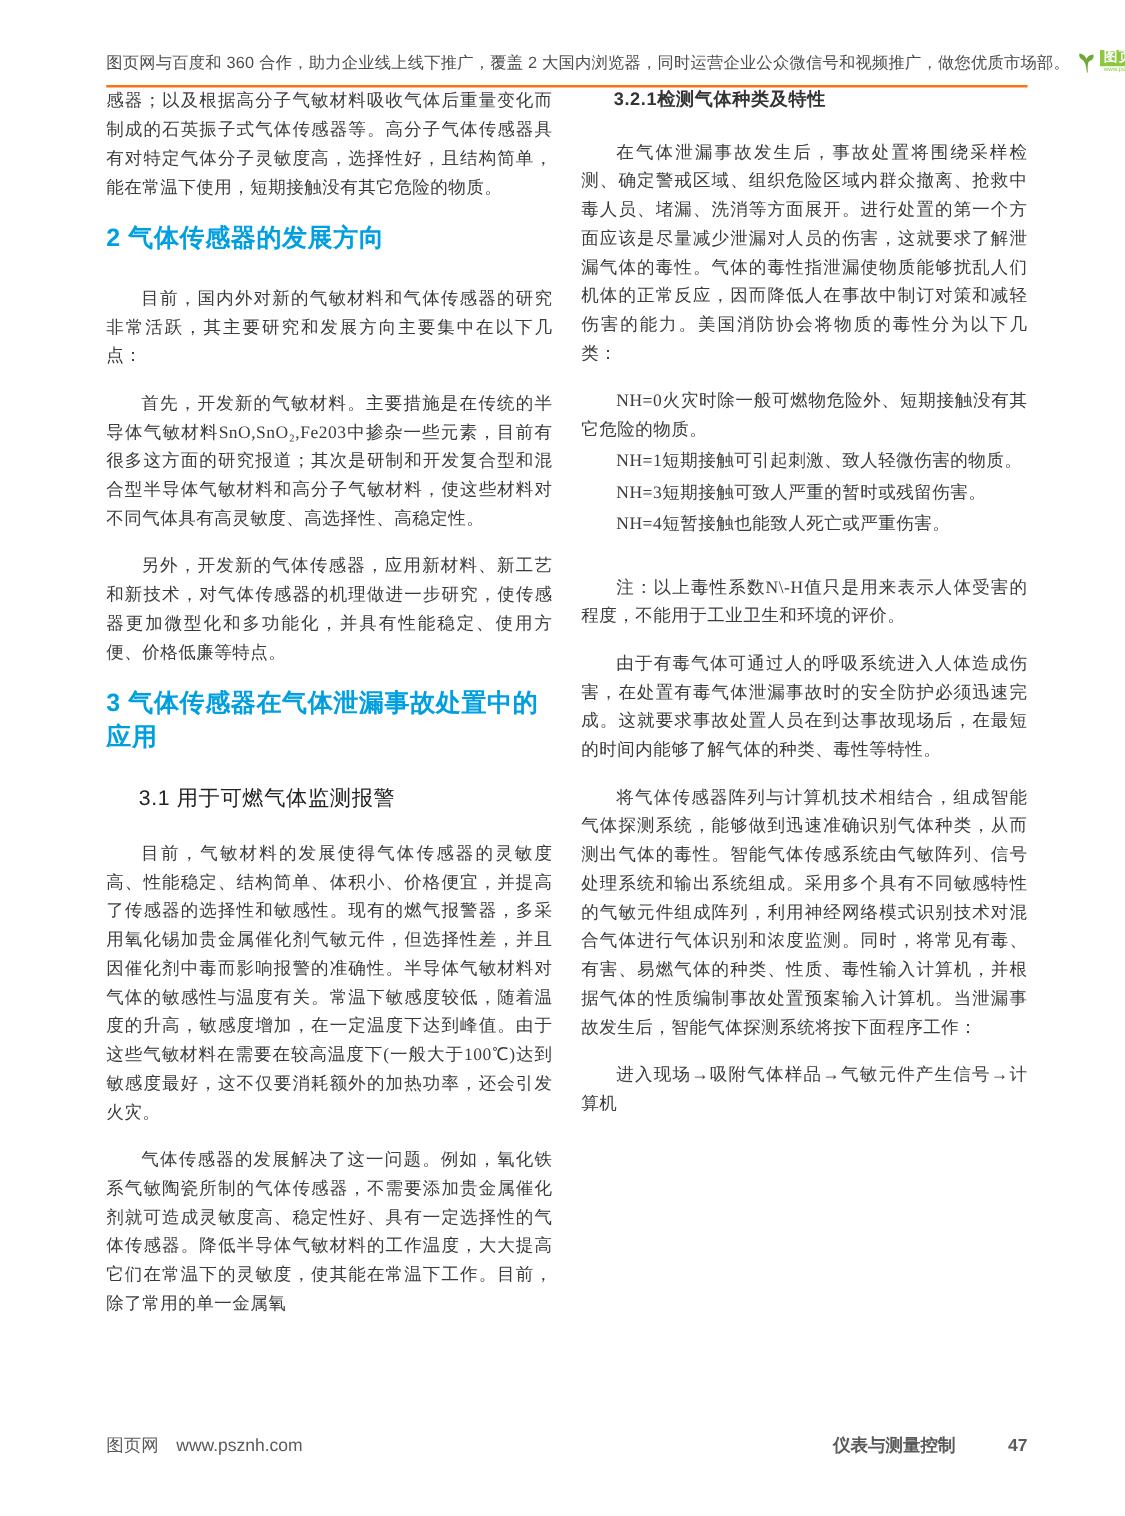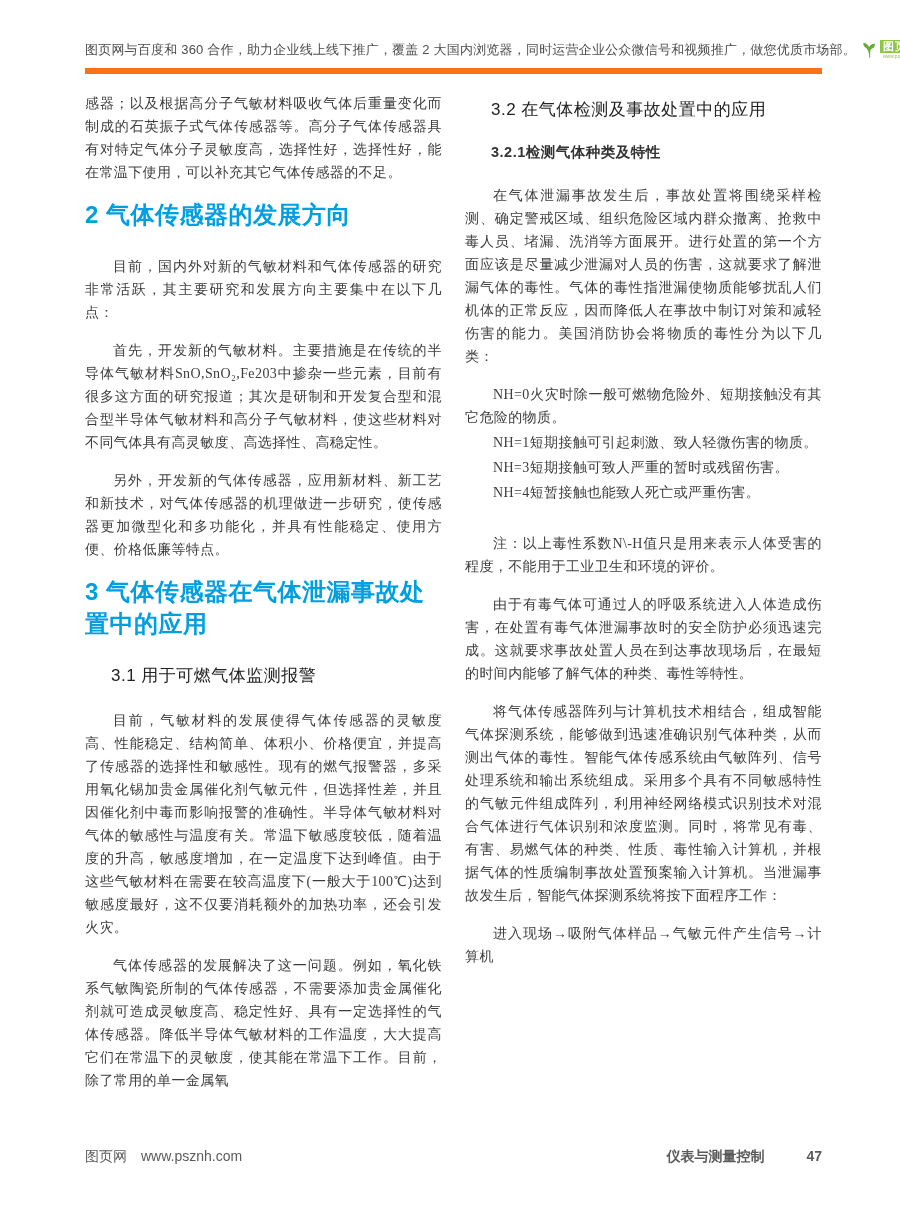--- a/index.html
+++ b/index.html
@@ -12,23 +12,22 @@
     overflow:hidden;
   }
   .page{
     box-sizing:border-box;
     padding:40px 78px 0 85px;
     height:1140px;
     overflow:hidden;
   }
   
   .header{
-    border-bottom:6px solid #f97316;
+    border-bottom:2px solid #f97316;
     padding-bottom:9px;
-    margin-bottom:18px;
   }
   .header-row{
     display:flex;
     align-items:center;
     justify-content:space-between;
     gap:6px;
   }
   .promo{
     font-family:"Liberation Sans", sans-serif;
     font-size:13px;
@@ -61,21 +60,21 @@
     text-indent:2em;
     margin:0 0 15px 0;
     letter-spacing:.4px;
   }
   .p.cont{text-indent:0;}
   .p.tight{margin-bottom:2px;}
   .p.mt{margin-top:28px;}
   .h-blue{
     font-family:"Liberation Sans", sans-serif;
     font-weight:bold;
-    font-size:24px;
+    font-size:20px;
     color:#009fe0;
     margin:10px 0 24px 0;
     letter-spacing:.5px;
   }
   .h-sub{
     font-family:"Liberation Sans", sans-serif;
     font-weight:400;
     font-size:17px;
     color:#222222;
     margin:6px 0 22px 0;
@@ -121,33 +120,32 @@
           <span class="logo-name">图页网</span>
           <span class="logo-site">www.psznh.com</span>
         </span>
       </span>
     </div>
   </div>
 
   <div class="cols">
 
     <div class="col">
-      <p class="p cont">感器；以及根据高分子气敏材料吸收气体后重量变化而制成的石英振子式气体传感器等。高分子气体传感器具有对特定气体分子灵敏度高，选择性好，选择性好，能在常温下使用，可以补充其它气体传感器的不足。</p>
+      <p class="p cont">感器；以及根据高分子气敏材料吸收气体后重量变化而制成的石英振子式气体传感器等。高分子气体传感器具有对特定气体分子灵敏度高，选择性好，且结构简单，能在常温下使用，短期接触没有其它危险的物质。</p>
       <h2 class="h-blue">2 气体传感器的发展方向</h2>
       <p class="p">目前，国内外对新的气敏材料和气体传感器的研究非常活跃，其主要研究和发展方向主要集中在以下几点：</p>
       <p class="p">首先，开发新的气敏材料。主要措施是在传统的半导体气敏材料SnO,SnO₂,Fe203中掺杂一些元素，目前有很多这方面的研究报道；其次是研制和开发复合型和混合型半导体气敏材料和高分子气敏材料，使这些材料对不同气体具有高灵敏度、高选择性、高稳定性。</p>
       <p class="p">另外，开发新的气体传感器，应用新材料、新工艺和新技术，对气体传感器的机理做进一步研究，使传感器更加微型化和多功能化，并具有性能稳定、使用方便、价格低廉等特点。</p>
       <h2 class="h-blue">3 气体传感器在气体泄漏事故处置中的应用</h2>
       <h3 class="h-sub">3.1 用于可燃气体监测报警</h3>
       <p class="p">目前，气敏材料的发展使得气体传感器的灵敏度高、性能稳定、结构简单、体积小、价格便宜，并提高了传感器的选择性和敏感性。现有的燃气报警器，多采用氧化锡加贵金属催化剂气敏元件，但选择性差，并且因催化剂中毒而影响报警的准确性。半导体气敏材料对气体的敏感性与温度有关。常温下敏感度较低，随着温度的升高，敏感度增加，在一定温度下达到峰值。由于这些气敏材料在需要在较高温度下(一般大于100℃)达到敏感度最好，这不仅要消耗额外的加热功率，还会引发火灾。</p>
       <p class="p">气体传感器的发展解决了这一问题。例如，氧化铁系气敏陶瓷所制的气体传感器，不需要添加贵金属催化剂就可造成灵敏度高、稳定性好、具有一定选择性的气体传感器。降低半导体气敏材料的工作温度，大大提高它们在常温下的灵敏度，使其能在常温下工作。目前，除了常用的单一金属氧</p>
     </div>
 
     <div class="col">
-      <h3 class="h-sub">3.2 在气体检测及事故处置中的应用</h3>
       <h4 class="h-sub2">3.2.1检测气体种类及特性</h4>
       <p class="p">在气体泄漏事故发生后，事故处置将围绕采样检测、确定警戒区域、组织危险区域内群众撤离、抢救中毒人员、堵漏、洗消等方面展开。进行处置的第一个方面应该是尽量减少泄漏对人员的伤害，这就要求了解泄漏气体的毒性。气体的毒性指泄漏使物质能够扰乱人们机体的正常反应，因而降低人在事故中制订对策和减轻伤害的能力。美国消防协会将物质的毒性分为以下几类：</p>
       <p class="p tight">NH=0火灾时除一般可燃物危险外、短期接触没有其它危险的物质。</p>
       <p class="p tight">NH=1短期接触可引起刺激、致人轻微伤害的物质。</p>
       <p class="p tight">NH=3短期接触可致人严重的暂时或残留伤害。</p>
       <p class="p tight">NH=4短暂接触也能致人死亡或严重伤害。</p>
       <p class="p mt">注：以上毒性系数N\-H值只是用来表示人体受害的程度，不能用于工业卫生和环境的评价。</p>
       <p class="p">由于有毒气体可通过人的呼吸系统进入人体造成伤害，在处置有毒气体泄漏事故时的安全防护必须迅速完成。这就要求事故处置人员在到达事故现场后，在最短的时间内能够了解气体的种类、毒性等特性。</p>
       <p class="p">将气体传感器阵列与计算机技术相结合，组成智能气体探测系统，能够做到迅速准确识别气体种类，从而测出气体的毒性。智能气体传感系统由气敏阵列、信号处理系统和输出系统组成。采用多个具有不同敏感特性的气敏元件组成阵列，利用神经网络模式识别技术对混合气体进行气体识别和浓度监测。同时，将常见有毒、有害、易燃气体的种类、性质、毒性输入计算机，并根据气体的性质编制事故处置预案输入计算机。当泄漏事故发生后，智能气体探测系统将按下面程序工作：</p>
       <p class="p">进入现场→吸附气体样品→气敏元件产生信号→计算机</p>

